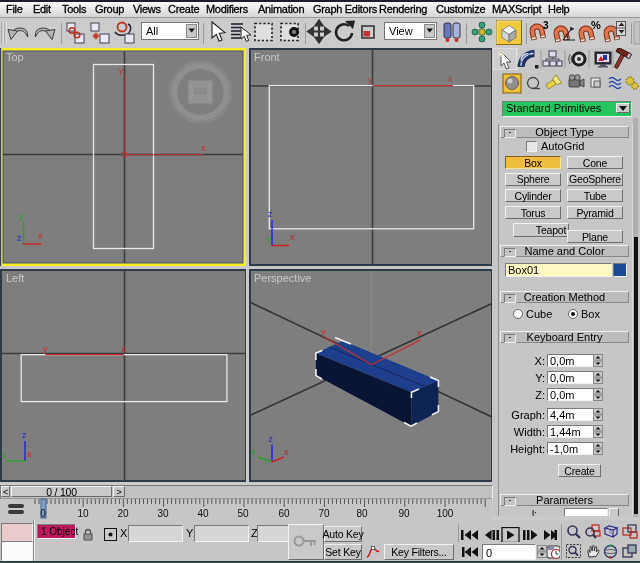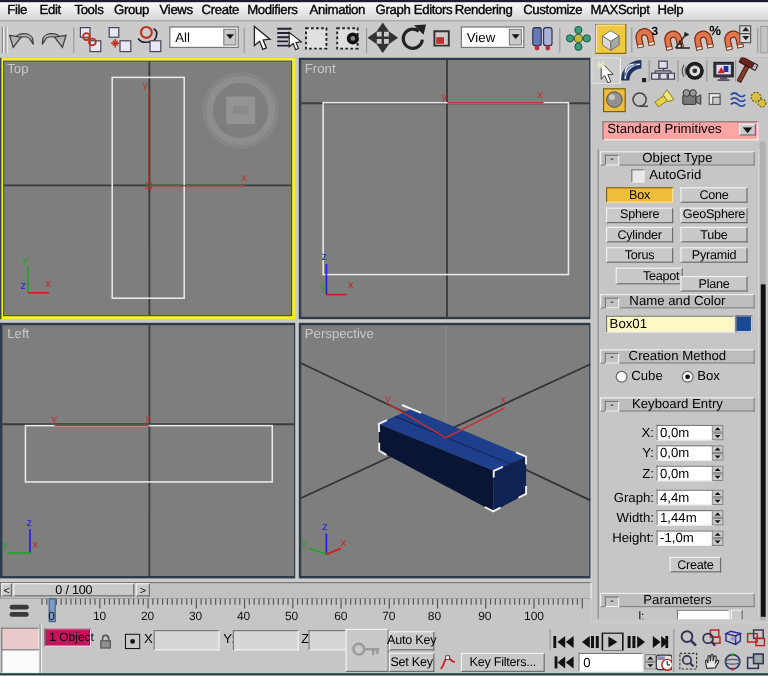--- a/index.html
+++ b/index.html
@@ -397,21 +397,21 @@
 <g stroke="#2a4aaa" stroke-width="1.4" fill="none">
         <path d="M116,6 q3,-3 6,0 t6,0"></path>
         <path d="M116,10 q3,-3 6,0 t6,0"></path>
         <path d="M116,14 q3,-3 6,0 t6,0"></path>
       </g>
 
 <circle cx="137" cy="8" r="4" fill="#d8c040" stroke="#665510" stroke-width="1" stroke-dasharray="1.5,1.2"></circle>
       <circle cx="142" cy="13" r="3.2" fill="#d8c040" stroke="#665510" stroke-width="1" stroke-dasharray="1.5,1.2"></circle>
 </svg>
 
-<div class="abs sunken" style="left:9px;top:53px;width:128px;height:14px;background:#fca5a5;">
+<div class="abs sunken" style="left:9px;top:53px;width:128px;height:14px;background:#22c55e;">
  <div class="abs" style="left:3px;top:0px;">Standard Primitives</div>
  <div class="abs raised btn" style="right:1px;top:1px;width:14px;height:10px;">
         <svg width="8" height="5">
           <polygon points="0,0 8,0 4,5" fill="#111"></polygon>
         </svg>
       </div>
 </div>
 
 <div class="abs hdr" style="left:7px;top:78px;width:129px;height:12px;">
  <div class="abs sunken" style="left:3px;top:2px;width:10px;height:7px;font-size:9px;line-height:5px;text-align:center;background:#c3c3c3;">-</div>

